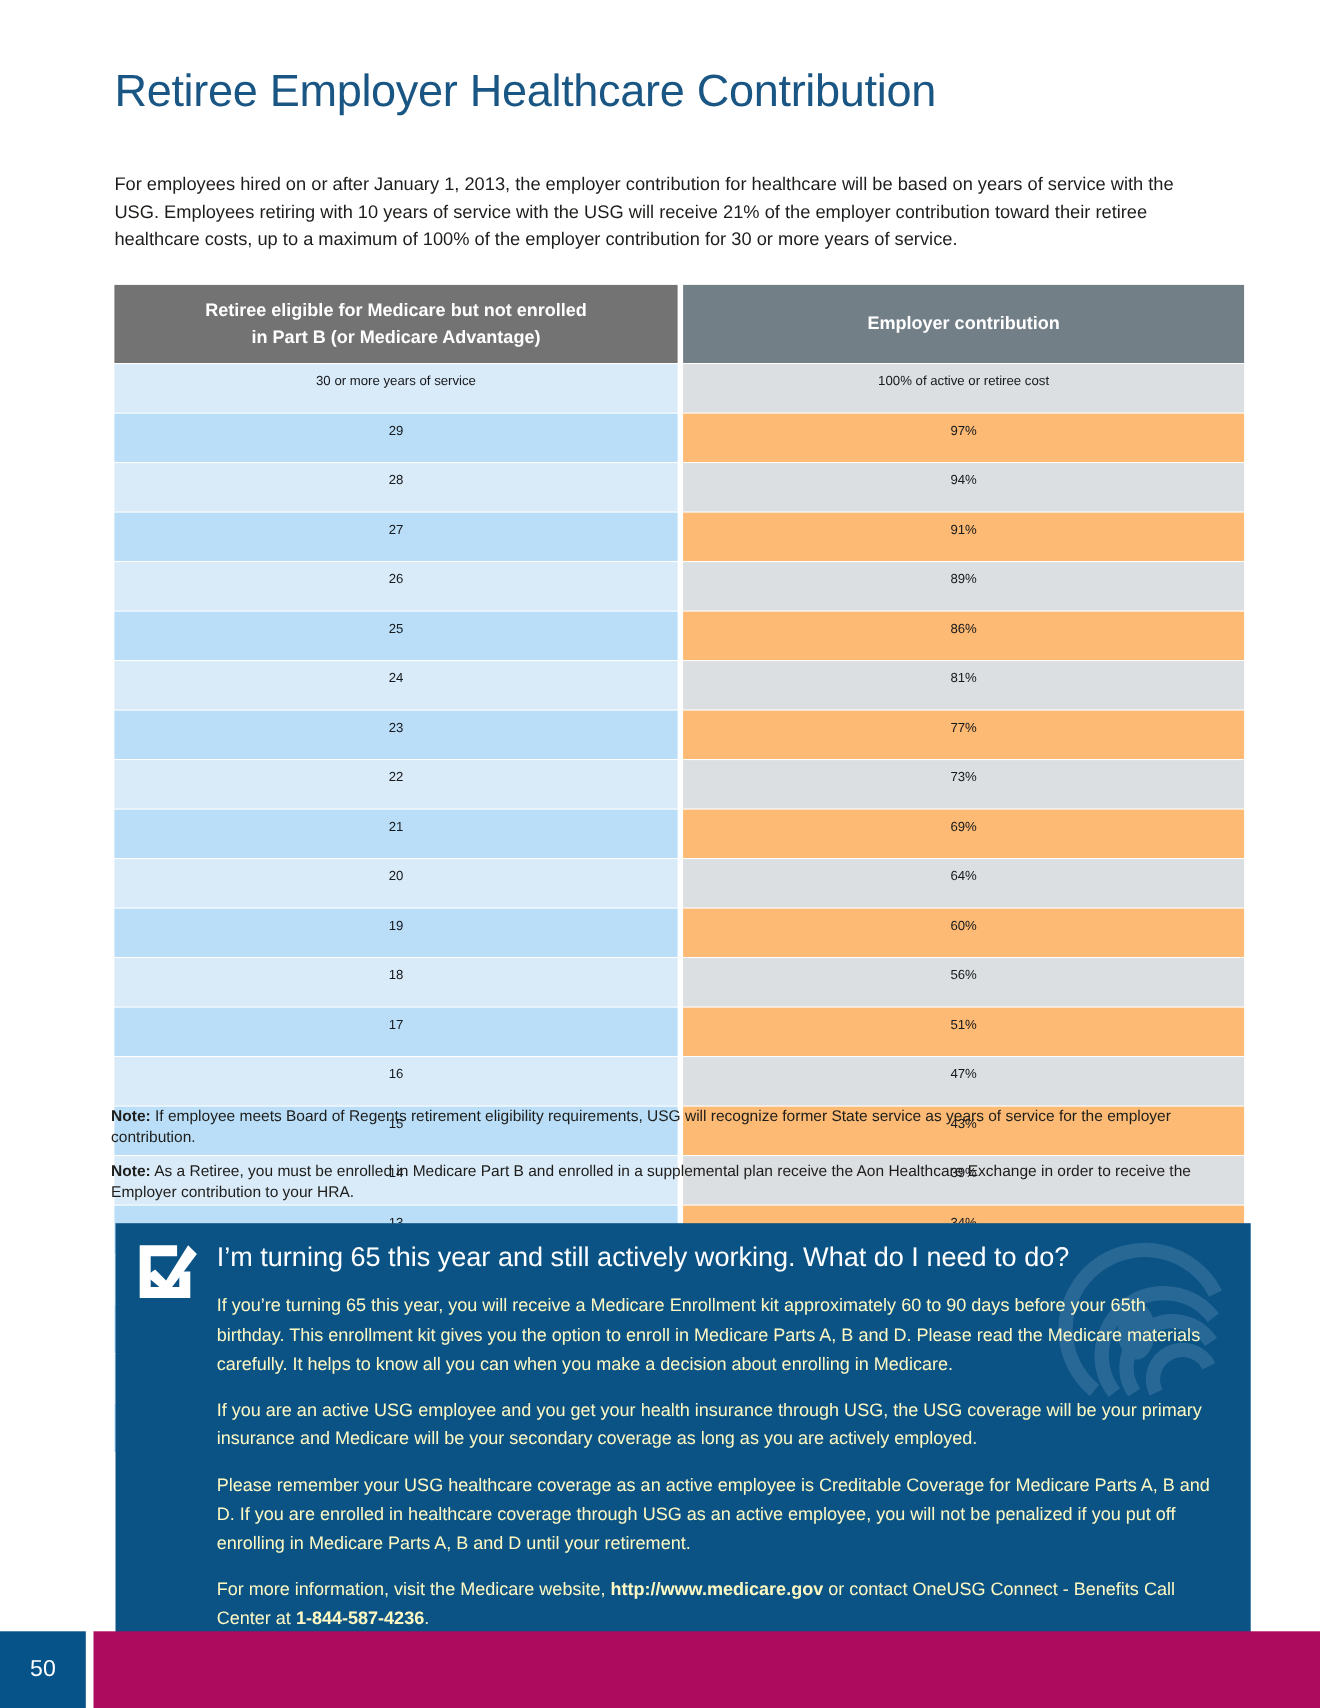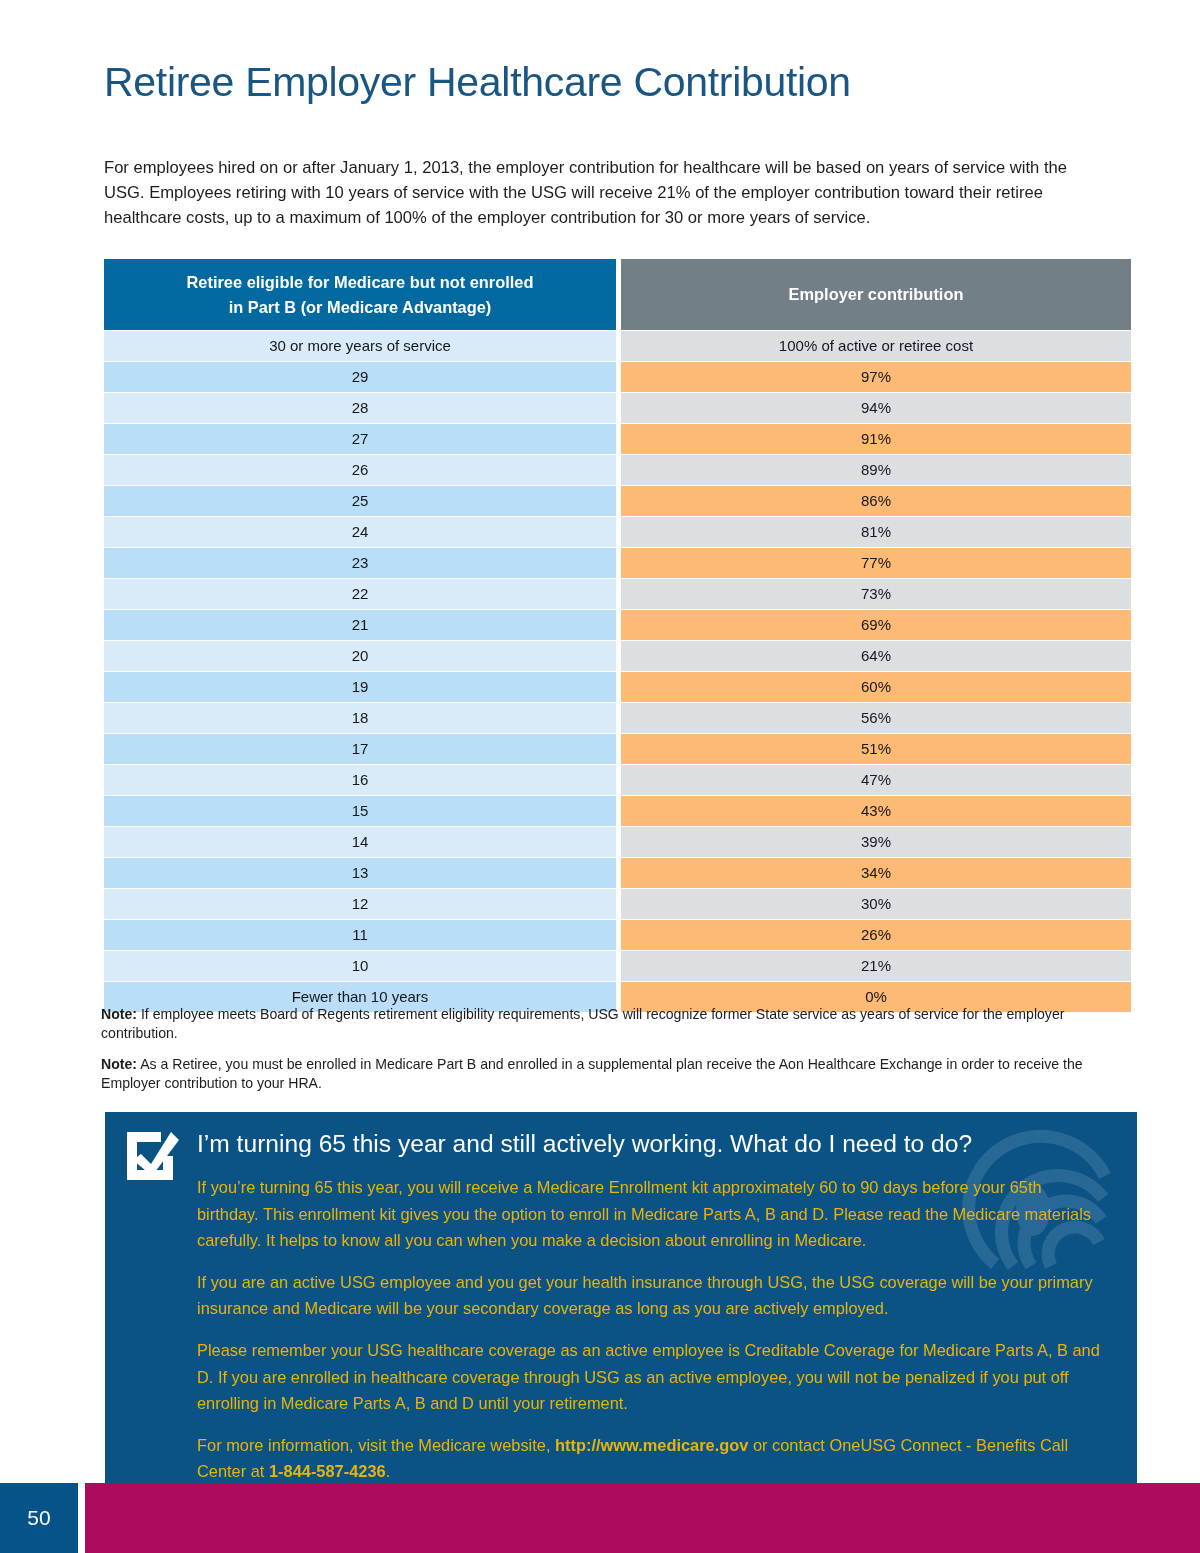--- a/index.html
+++ b/index.html
@@ -49,21 +49,21 @@
   .trow {
     display: flex;
     width: 100%;
     gap: 5px;
     margin-bottom: 1px;
   }
   .trow .c-left  { width: 512px; }
   .trow .c-right { width: 510px; }
 
   .thead .c-left {
-    background: #0369a1;
+    background: #737373;
     color: #ffffff;
     font-weight: bold;
     font-size: 16.4px;
     line-height: 25px;
     text-align: center;
     padding: 11px 0 12px;
     box-sizing: border-box;
     height: 71px;
   }
   .thead .c-right {
@@ -72,22 +72,22 @@
     font-weight: bold;
     font-size: 16.4px;
     text-align: center;
     height: 71px;
     line-height: 71px;
     box-sizing: border-box;
   }
 
   .tbody .cell {
     text-align: center;
-    font-size: 15px;
-    height: 30px;
+    font-size: 12px;
+    height: 44px;
     line-height: 30px;
     color: #15181c;
     box-sizing: border-box;
   }
   
   .tbody .r-even .c-left { background: #d9eaf8; }
   .tbody .r-odd  .c-left { background: #bade f7; }
   .tbody .r-odd  .c-left { background: #badef7; }
   
   .tbody .r-even .c-right { background: #dcdfe2; }
@@ -146,21 +146,21 @@
   }
   .callout-body {
     position: absolute;
     left: 92px;
     top: 62px;
     width: 910px;
   }
   .cp {
     font-size: 16.4px;
     line-height: 26.6px;
-    color: #eab308;
+    color: #fef9c3;
     margin-bottom: 15px;
   }
   .cp b { font-weight: bold; }
 
   
   .footer-pagenum {
     position: absolute;
     left: 0;
     top: 1483px;
     width: 78px;

